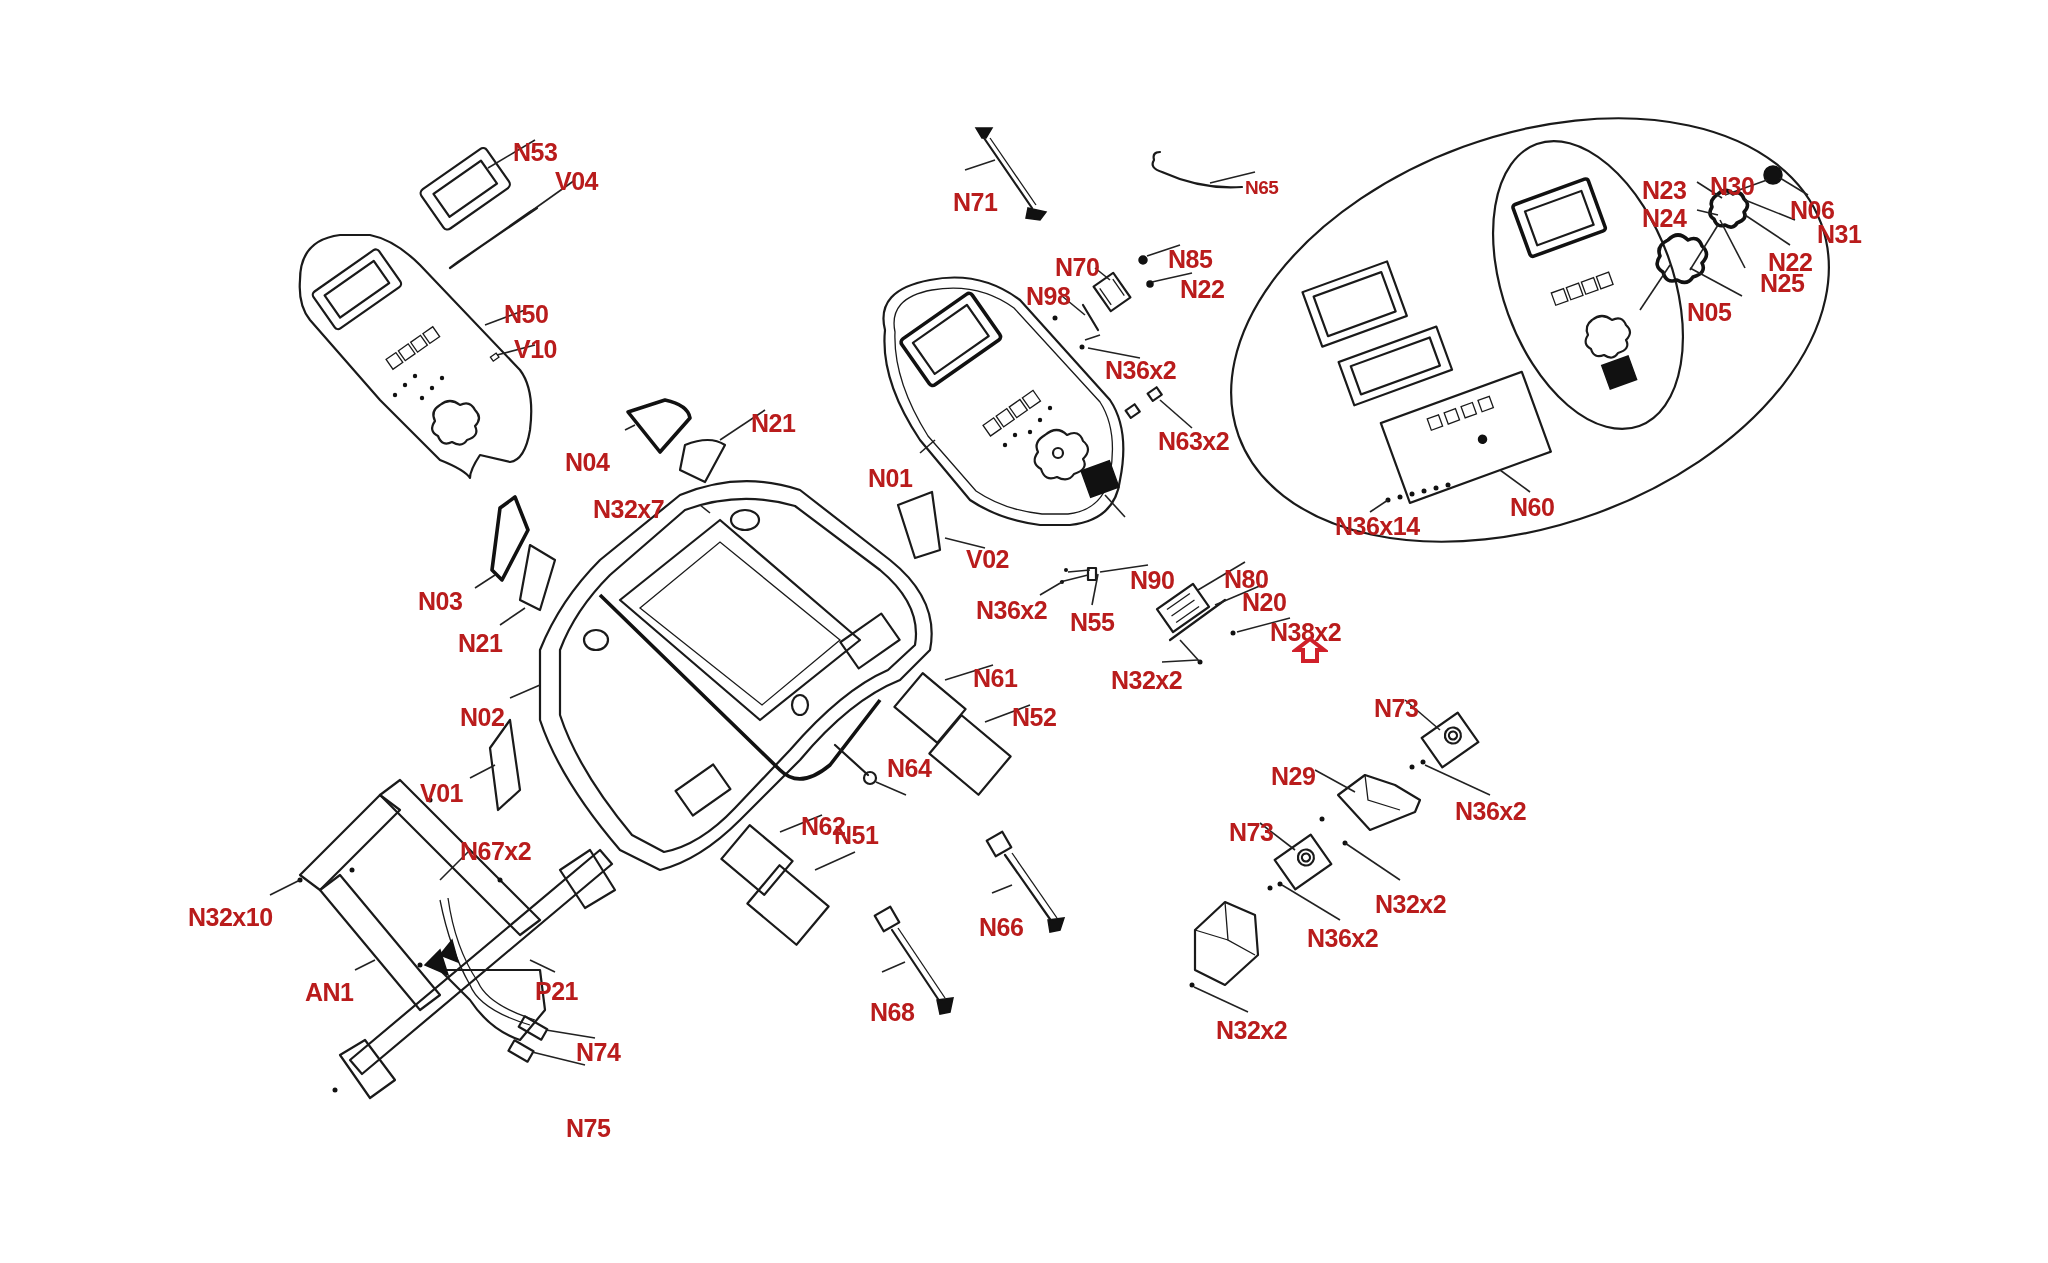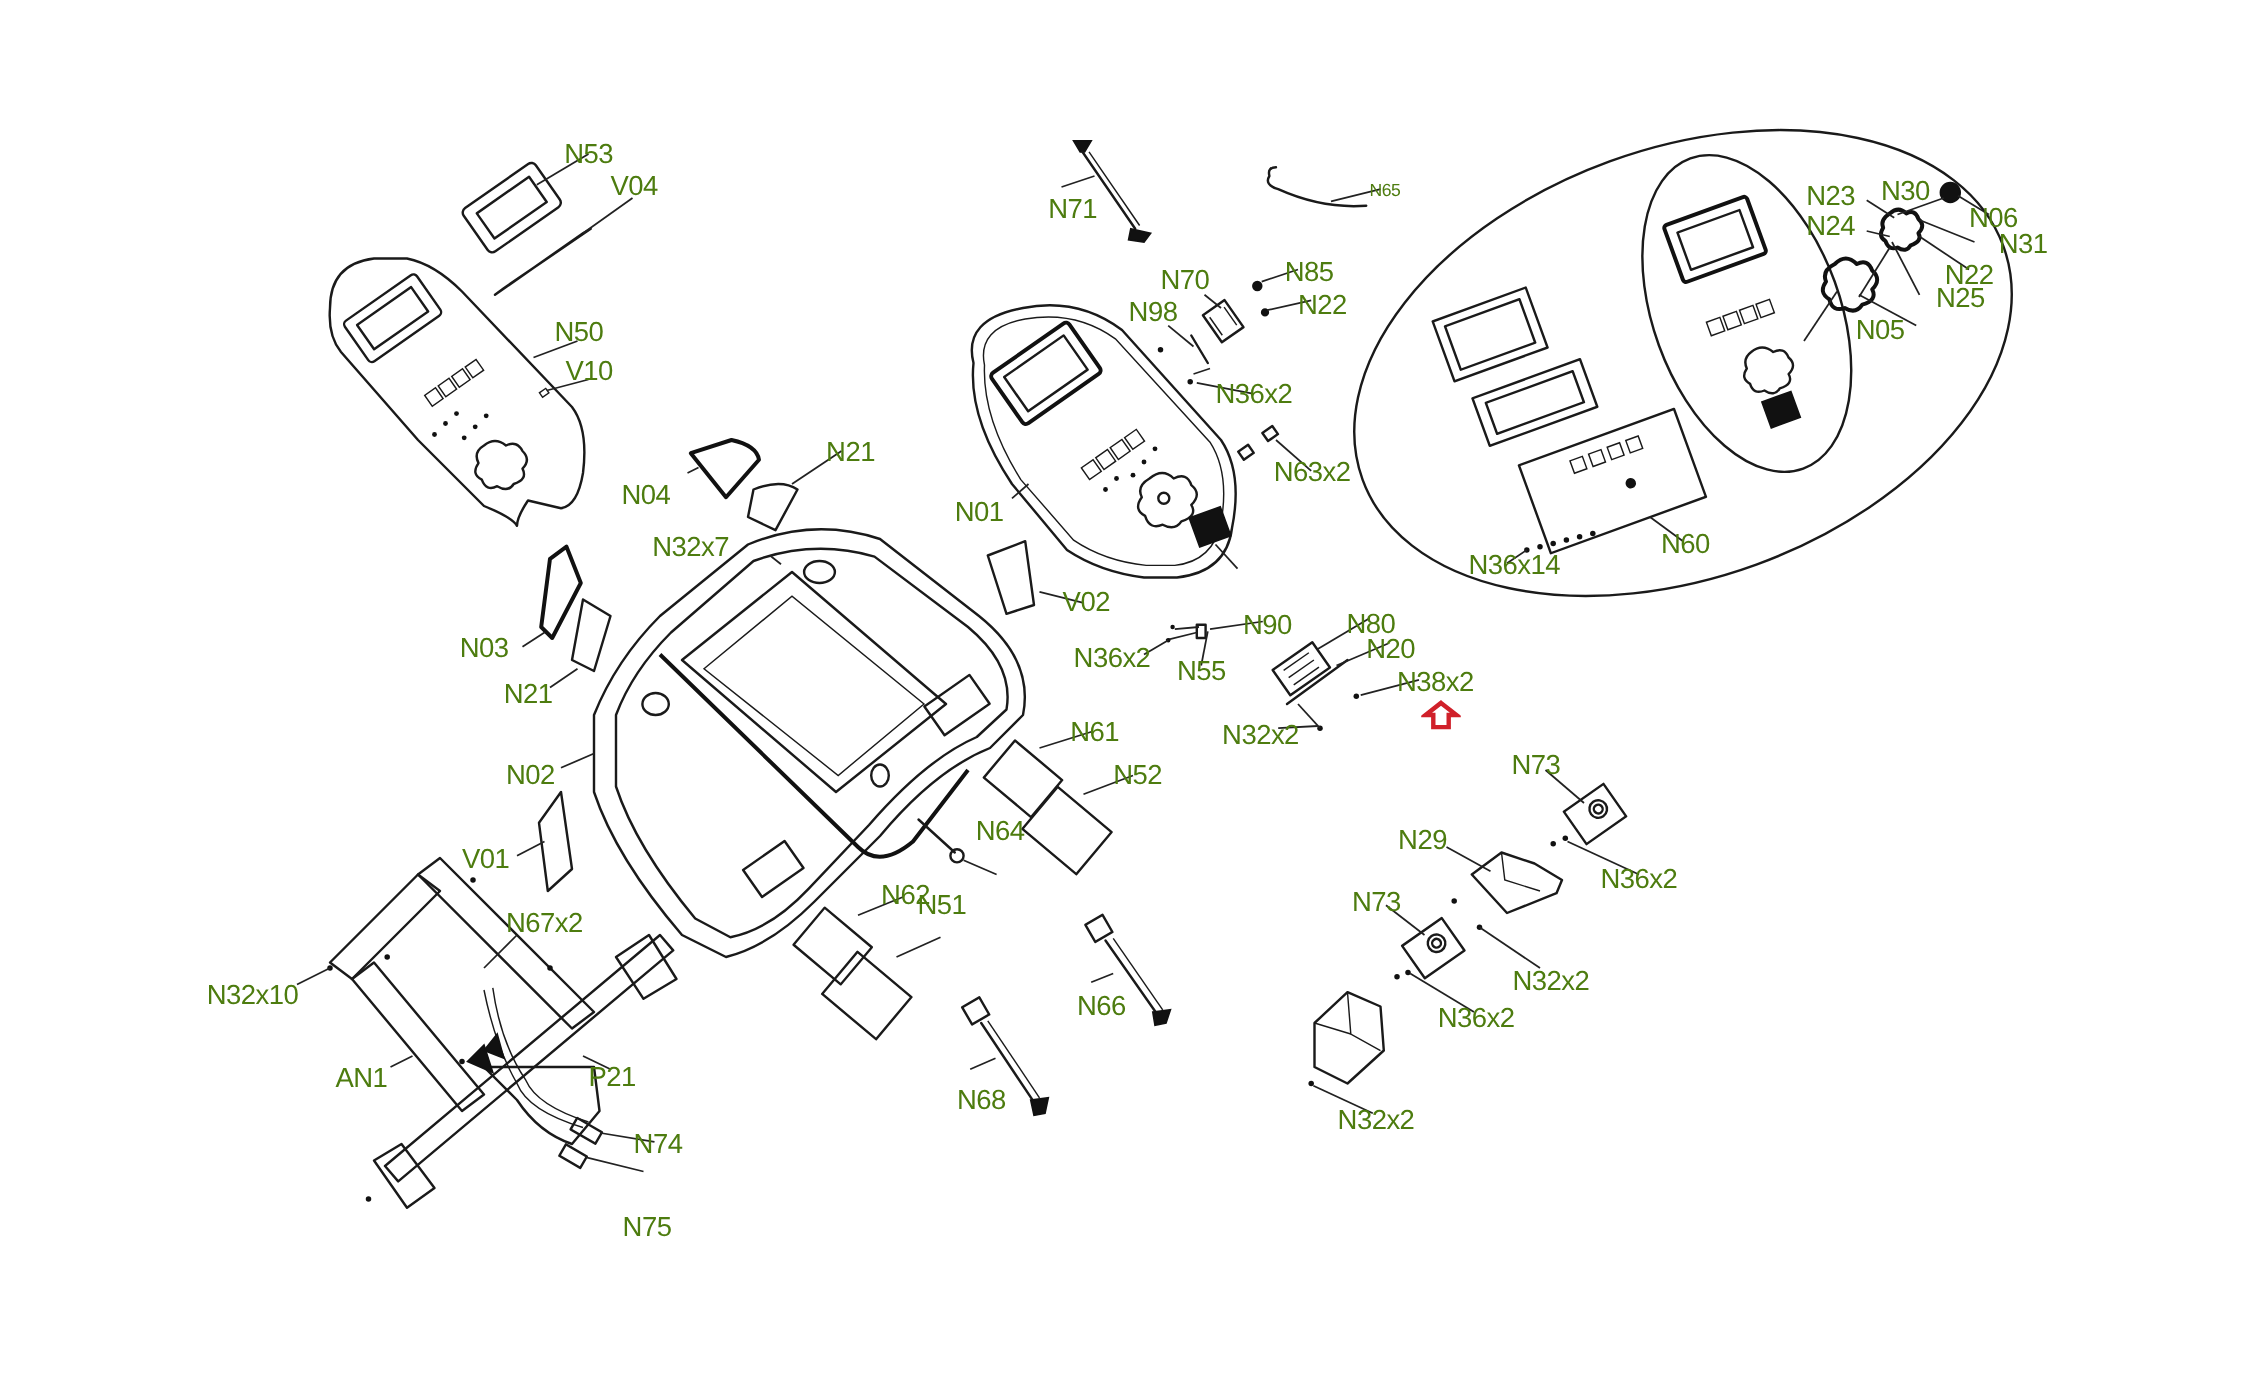--- a/index.html
+++ b/index.html
@@ -7,28 +7,29 @@
   #diagram { position: absolute; left: 0; top: 0; width: 2048px; height: 1263px; }
   .part { fill: none; stroke: #1a1a1a; stroke-width: 2.2; stroke-linejoin: round; stroke-linecap: round; }
   .thin { fill: none; stroke: #1a1a1a; stroke-width: 1.3; }
   .bold { fill: none; stroke: #111; stroke-width: 3.6; stroke-linejoin: round; }
   .solid { fill: #111; stroke: #111; stroke-width: 1.5; }
   .leader { stroke: #222; stroke-width: 1.6; fill: none; }
   .dot { fill: #111; }
   .callout {
     position: absolute;
     font-family: "Liberation Sans", sans-serif;
-    font-weight: normal;
+    font-weight: bold;
     font-size: 25px;
     letter-spacing: -0.5px;
-    color: #4d7c0f;
+    color: #b91c1c;
     white-space: nowrap;
     line-height: 1;
+    margin-top: 12px;
   }
-  .callout.small { font-size: 16px; }
+  .callout.small { font-size: 19px; }
   .marker { position: absolute; width: 36px; height: 28px; }
 </style>
 </head>
 <body>
 
 <svg id="diagram" viewBox="0 0 2048 1263" xmlns="http://www.w3.org/2000/svg">
 
   <g transform="translate(460,190) rotate(-35)">
     <rect class="part" x="-35" y="-22" width="80" height="48" rx="5"></rect>
     <rect class="part" x="-24" y="-12" width="58" height="28"></rect>

